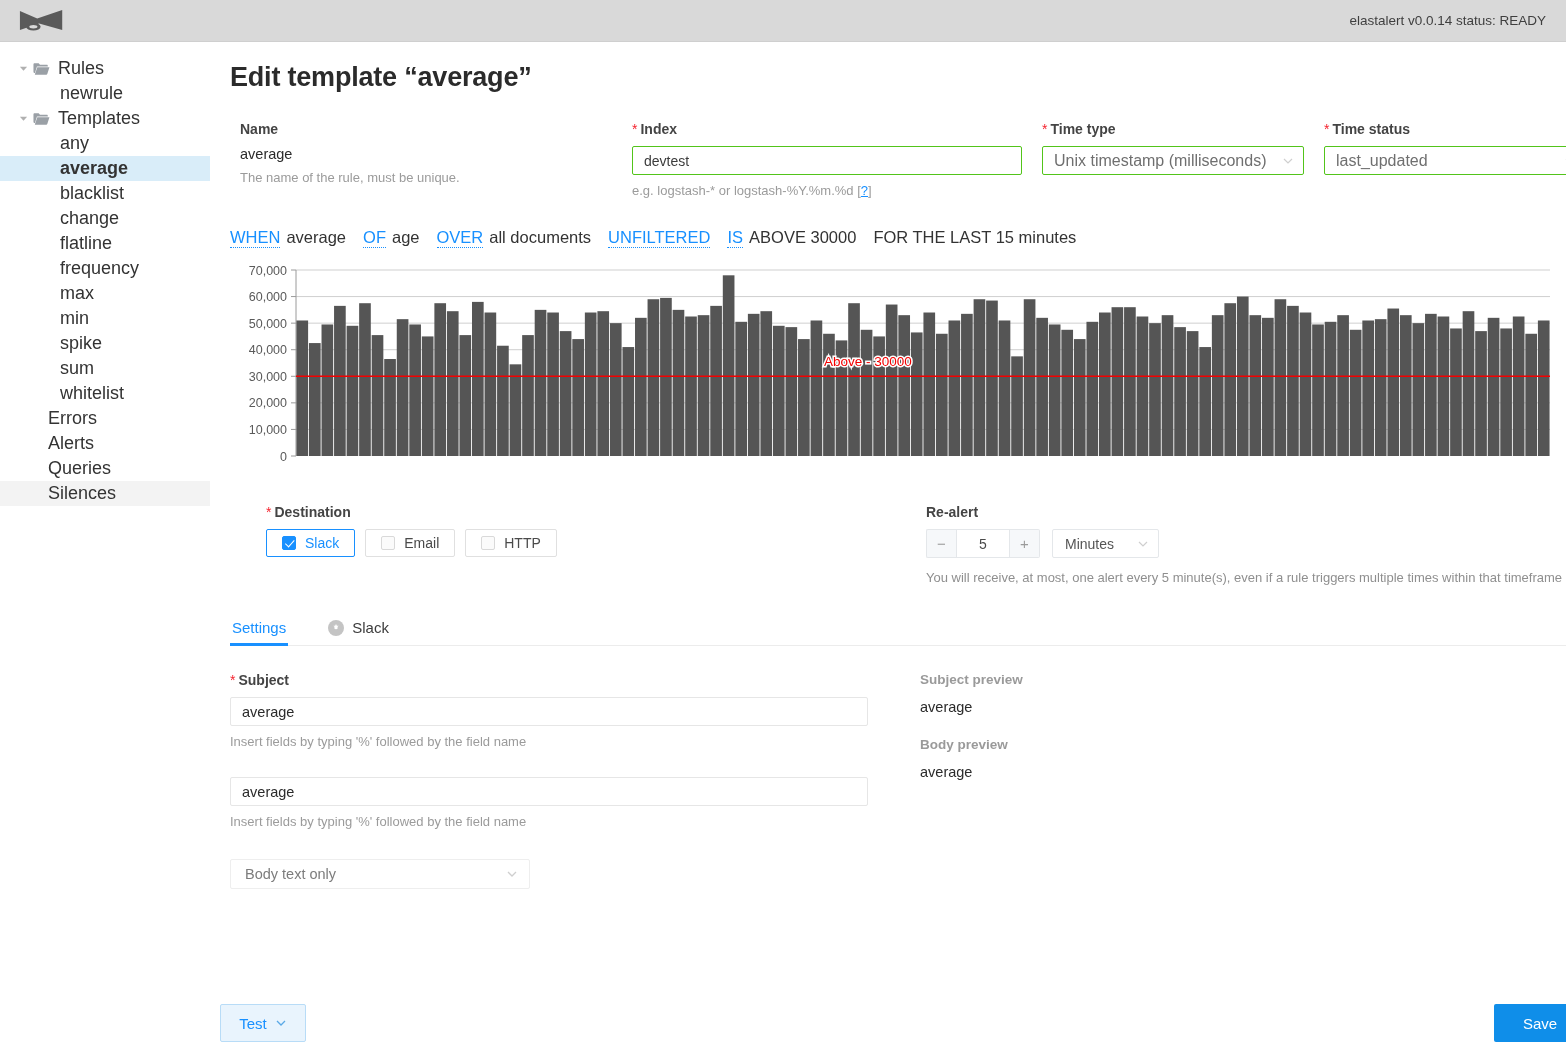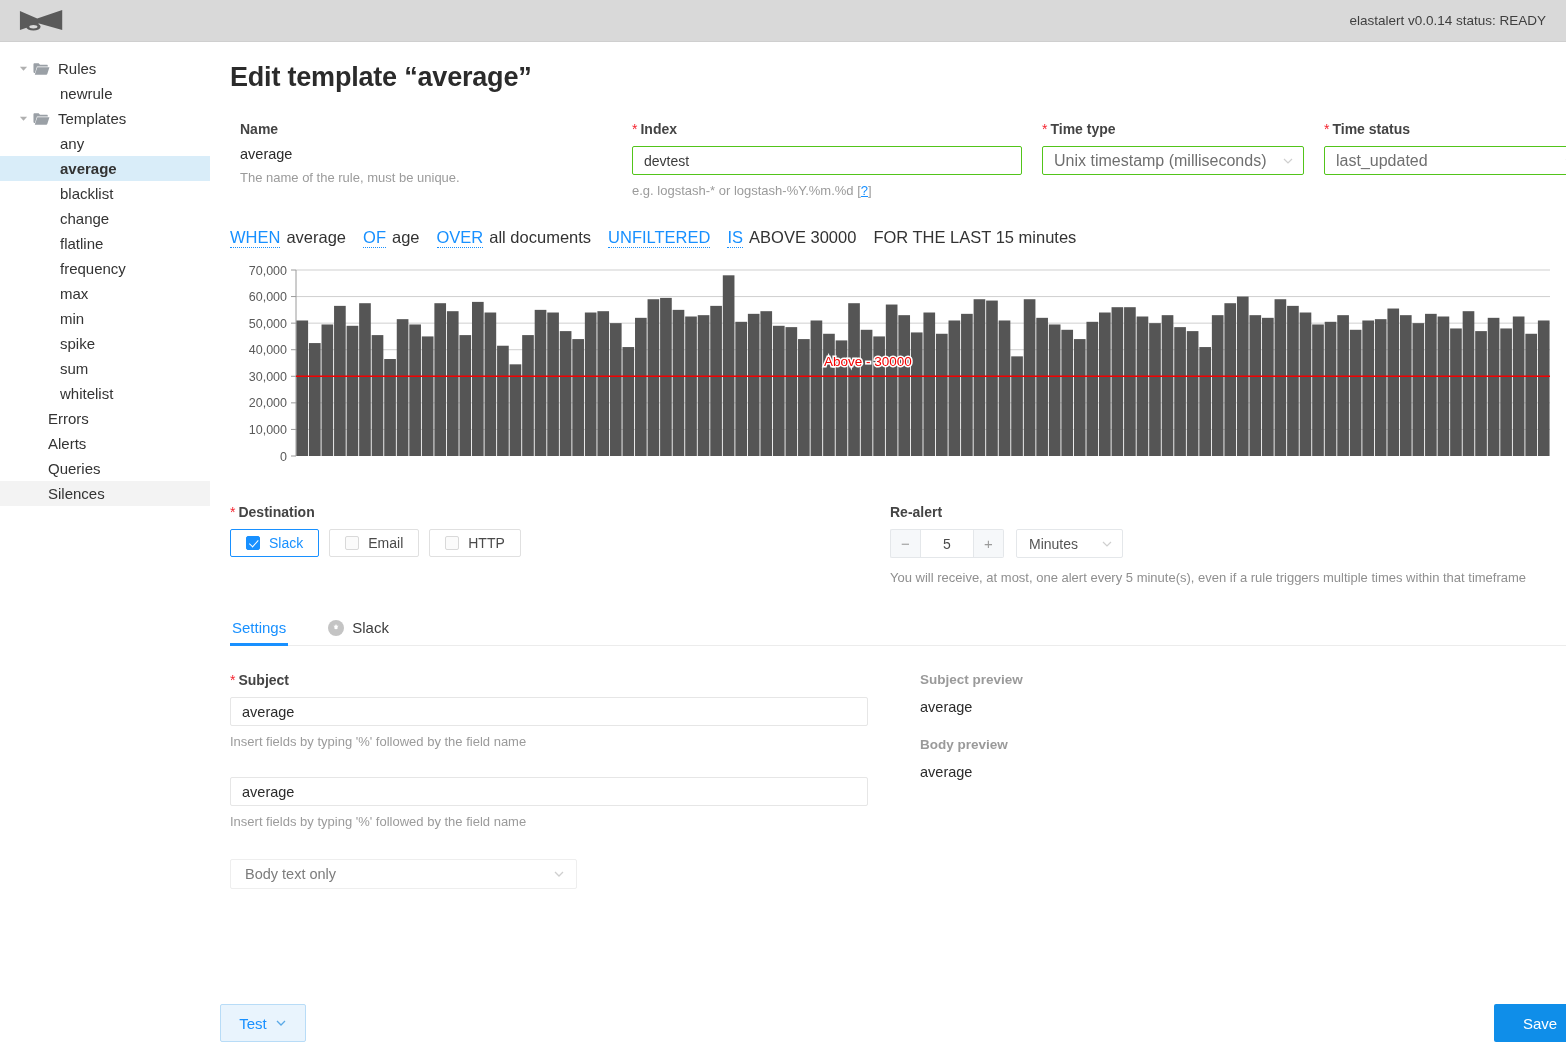--- a/index.html
+++ b/index.html
@@ -28,21 +28,21 @@
 
   
   .layout { display: flex; height: calc(1061px - 43px); }
   .sidebar { width: 210px; flex: 0 0 210px; padding-top: 14px; background:#fff; }
   .content { flex: 1 1 auto; padding: 20px 22px 0 10px; position: relative; }
 
   
   .nav-item {
     display: flex; align-items: center;
     height: 25px;
-    font-size: 15px;
+    font-size: 18px;
     color: #333;
     cursor: pointer;
     padding-left: 16px;
     white-space: nowrap;
   }
   .nav-item.lvl0 { padding-left: 16px; }
   .nav-item.lvl1 { padding-left: 60px; }
   .nav-item.lvl0-leaf { padding-left: 48px; align-items: center; }
   .nav-item.selected { background: #d9edf9; font-weight: bold; }
   .nav-item.hover-bg { background: #f3f3f3; }
@@ -108,21 +108,21 @@
   }
   .qval { color: #333; }
   .qplain { color: #333; }
 
   
   .chartwrap { margin-left: 10px; position: relative; height: 206px; }
   .chart-svg { display: block; }
 
   
   .dest-block { display: flex; margin: 36px 0 0 10px; }
-  .dest-left { width: 660px; flex: 0 0 660px; }
+  .dest-left { width: 660px; flex: 0 0 660px; margin-left: 36px; }
   .dest-right { flex: 1 1 auto; }
   .chk-group { display: flex; gap: 10px; margin-top: 9px; }
   .chkbtn {
     height: 28px; min-width: 83px;
     border: 1px solid #e0e0e0; border-radius: 2px;
     display: inline-flex; align-items: center; justify-content: center; gap: 9px;
     padding: 0 15px; cursor: pointer; background: #fff;
     font-size: 14px; color: #4a4a4a;
   }
   .chkbtn.active { border-color: #1890ff; color: #1890ff; }
@@ -186,21 +186,21 @@
   .panel { display: flex; margin: 26px 0 0 10px; }
   .panel-left { width: 680px; flex: 0 0 680px; }
   .panel-right { flex: 1 1 auto; padding-left: 10px; }
   .txt-inp {
     width: 638px; height: 29px;
     border: 1px solid #e6e6e6; border-radius: 2px;
     padding: 0 11px; font-size: 14.5px; color: #2b2b2b;
     font-family: "Liberation Sans", sans-serif; outline: none; background:#fff;
   }
   .inc-sel {
-    width: 347px; height: 30px;
+    width: 300px; height: 30px;
     border: 1px solid #eeeeee; border-radius: 2px;
     display: flex; align-items: center; justify-content: space-between;
     padding: 0 11px 0 14px; font-size: 14.5px; color: #7c7c7c; background:#fff; cursor:pointer;
   }
   .prev-label { font-size: 13.5px; font-weight: bold; color: #9a9a9a; }
   .prev-val { font-size: 14.5px; color: #2b2b2b; margin-top: 12px; }
 
   
   .footer {
     position: absolute; left: 10px; right: 22px; bottom: 18px;

